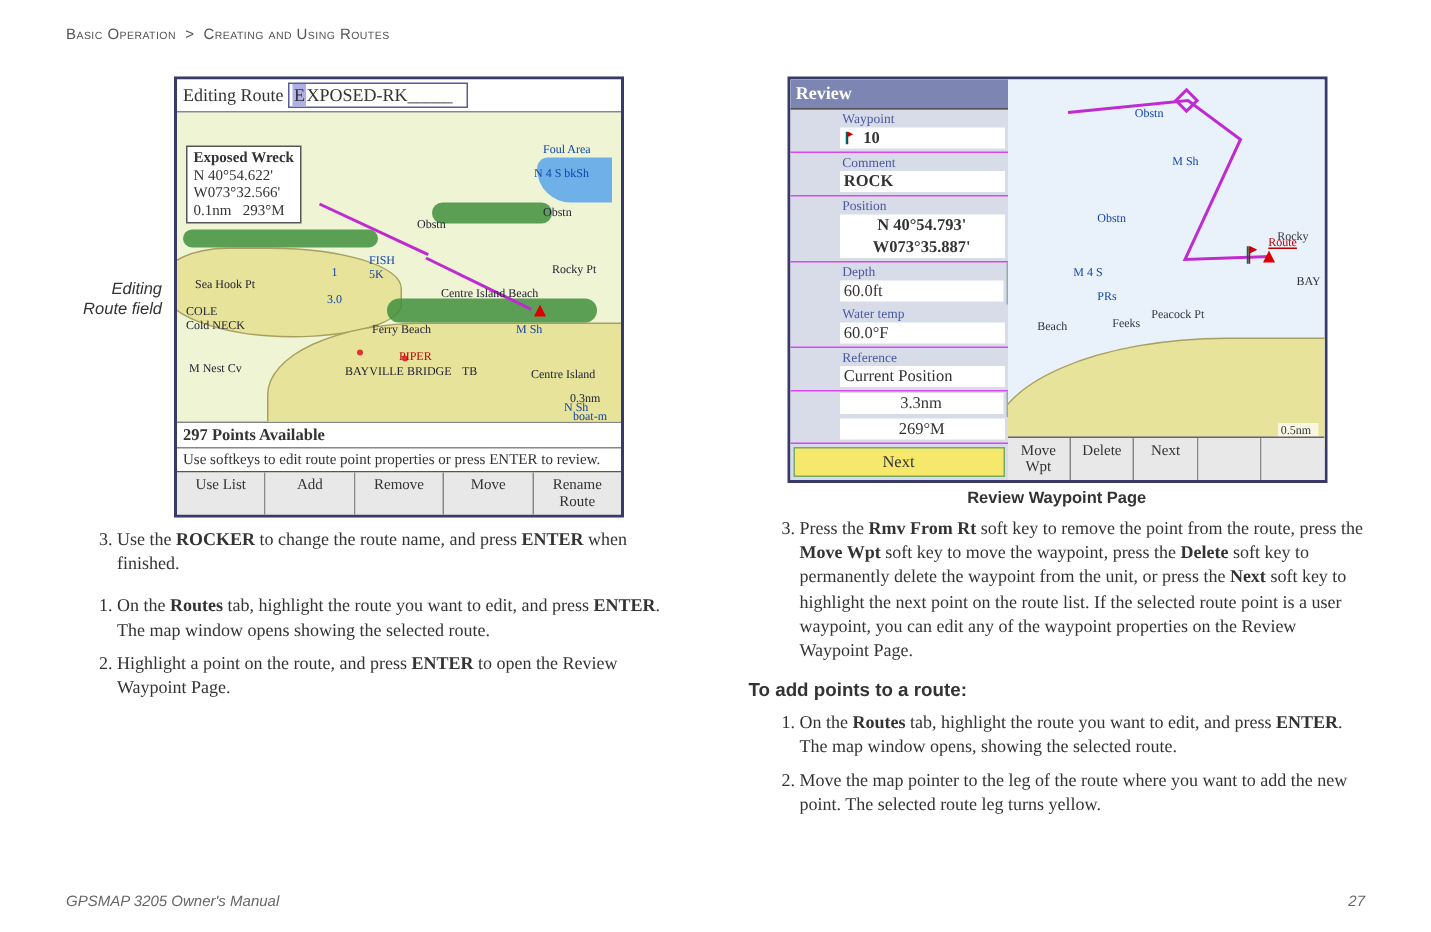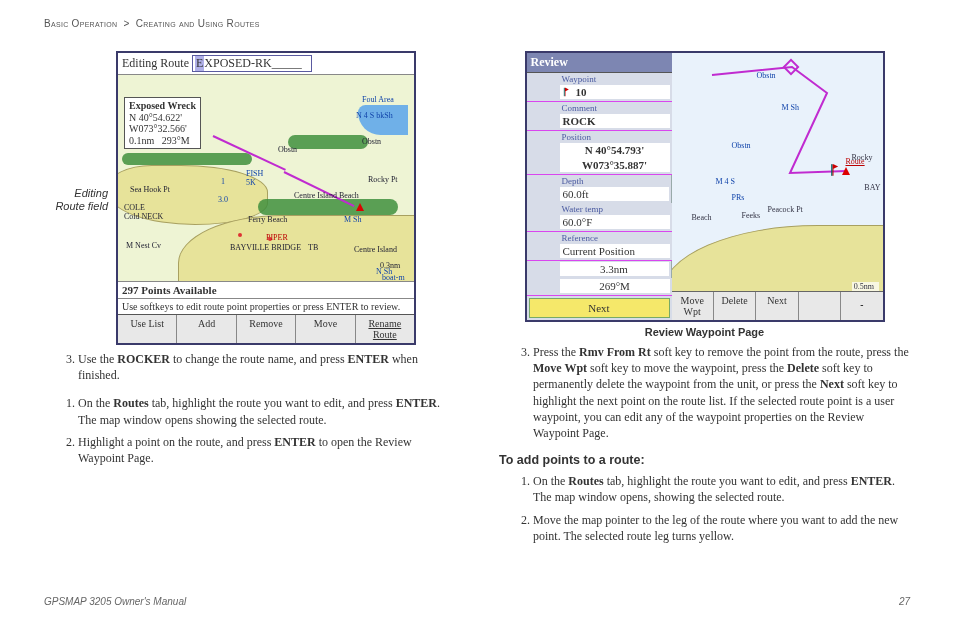--- a/index.html
+++ b/index.html
@@ -50,21 +50,21 @@
   .blue  { position:absolute; background:#6fb0e8; }
   .label-sm { position:absolute; font-size:8px; color:#223; }
   .route-line { position:absolute; height:0; border-top:2px solid #c02bd0; transform-origin:left center; }
   .boat-icon { position:absolute; width:0;height:0; border-left:4px solid transparent;border-right:4px solid transparent;border-bottom:8px solid #d00; }
   .red-dot { position:absolute; width:4px; height:4px; background:#d33; border-radius:50%; }
 
   .status-row { background:#fff; border-top:1px solid #888; font-size:11px; padding:2px 4px; }
   .hint-row { background:#fff; border-top:1px solid #888; font-size:10px; padding:2px 4px; }
   .softkeys { display:flex; border-top:1px solid #555; }
   .softkey { flex:1; text-align:center; font-size:10px; padding:3px 2px; border-right:1px solid #888; background:#e8e8e8; cursor:pointer; }
-  .softkey:last-child{border-right:none;text-decoration:underline;}
+  .softkey:last-child{border-right:none;}
 
   
   ol { list-style: decimal; margin: 6px 0 12px 34px; font-family: Liberation Serif, serif; }
   ol li { font-size: 12px; line-height:1.35; margin-bottom:6px; }
   .subhead { font-weight:bold; font-size:12.5px; margin: 10px 0 2px; }
   strong { font-weight:bold; }
 
   
   .review-frame { display:flex; border:2px solid #3a3a6a; width:360px; font-family:"Times New Roman",serif; }
   .review-left { width:145px; background:#d7dce8; font-size:10px; }

